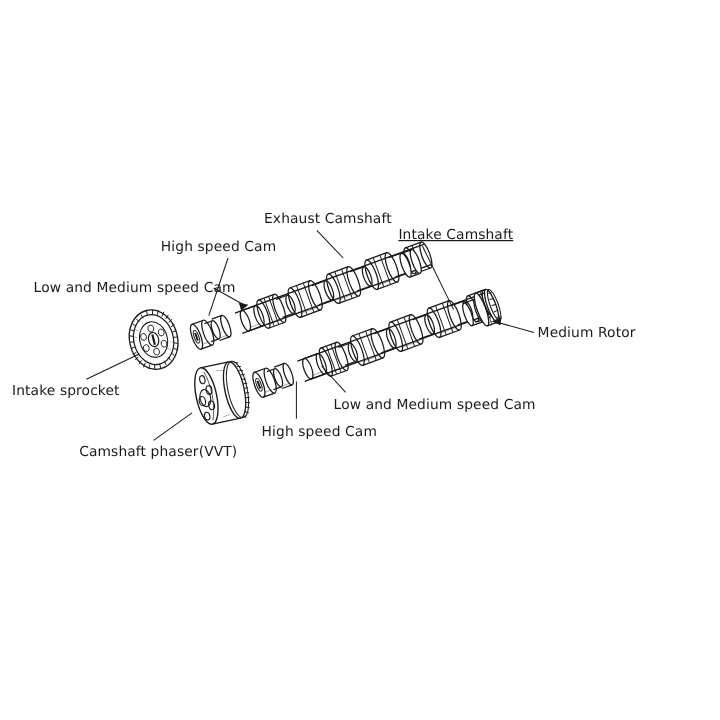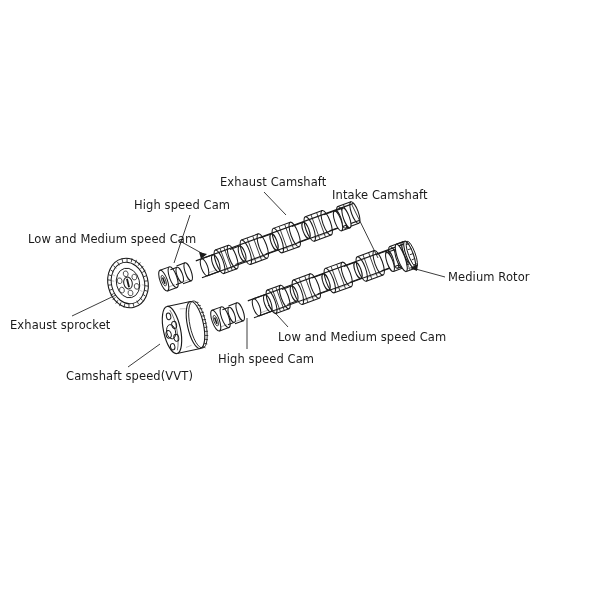--- a/index.html
+++ b/index.html
@@ -281,29 +281,29 @@
     </g>
 
     <g fill="#1a1a1a">
       <polygon points="207,254 199,252 201,259"></polygon>
       <polygon points="410,268 418,264 417,271"></polygon>
     </g>
   </svg>
 
   <div class="lbl" style="left:220px;top:175px;">Exhaust Camshaft</div>
 
-  <div class="lbl" style="left:332px;top:188px;">Intake Camshaft</div>
+  <div class="lbl" style="left:332px;top:188px;text-decoration:underline;">Intake Camshaft</div>
 
   <div class="lbl" style="left:134px;top:198px;">High speed Cam</div>
 
   <div class="lbl" style="left:28px;top:232px;">Low and Medium speed Cam</div>
 
   <div class="lbl" style="left:448px;top:270px;">Medium Rotor</div>
 
-  <div class="lbl" style="left:10px;top:318px;">Exhaust sprocket</div>
+  <div class="lbl" style="left:10px;top:318px;">Intake sprocket</div>
 
   <div class="lbl" style="left:278px;top:330px;">Low and Medium speed Cam</div>
 
   <div class="lbl" style="left:218px;top:352px;">High speed Cam</div>
 
-  <div class="lbl" style="left:66px;top:369px;">Camshaft speed(VVT)</div>
+  <div class="lbl" style="left:66px;top:369px;">Camshaft phaser(VVT)</div>
 
 </div>
 
 </body></html>

